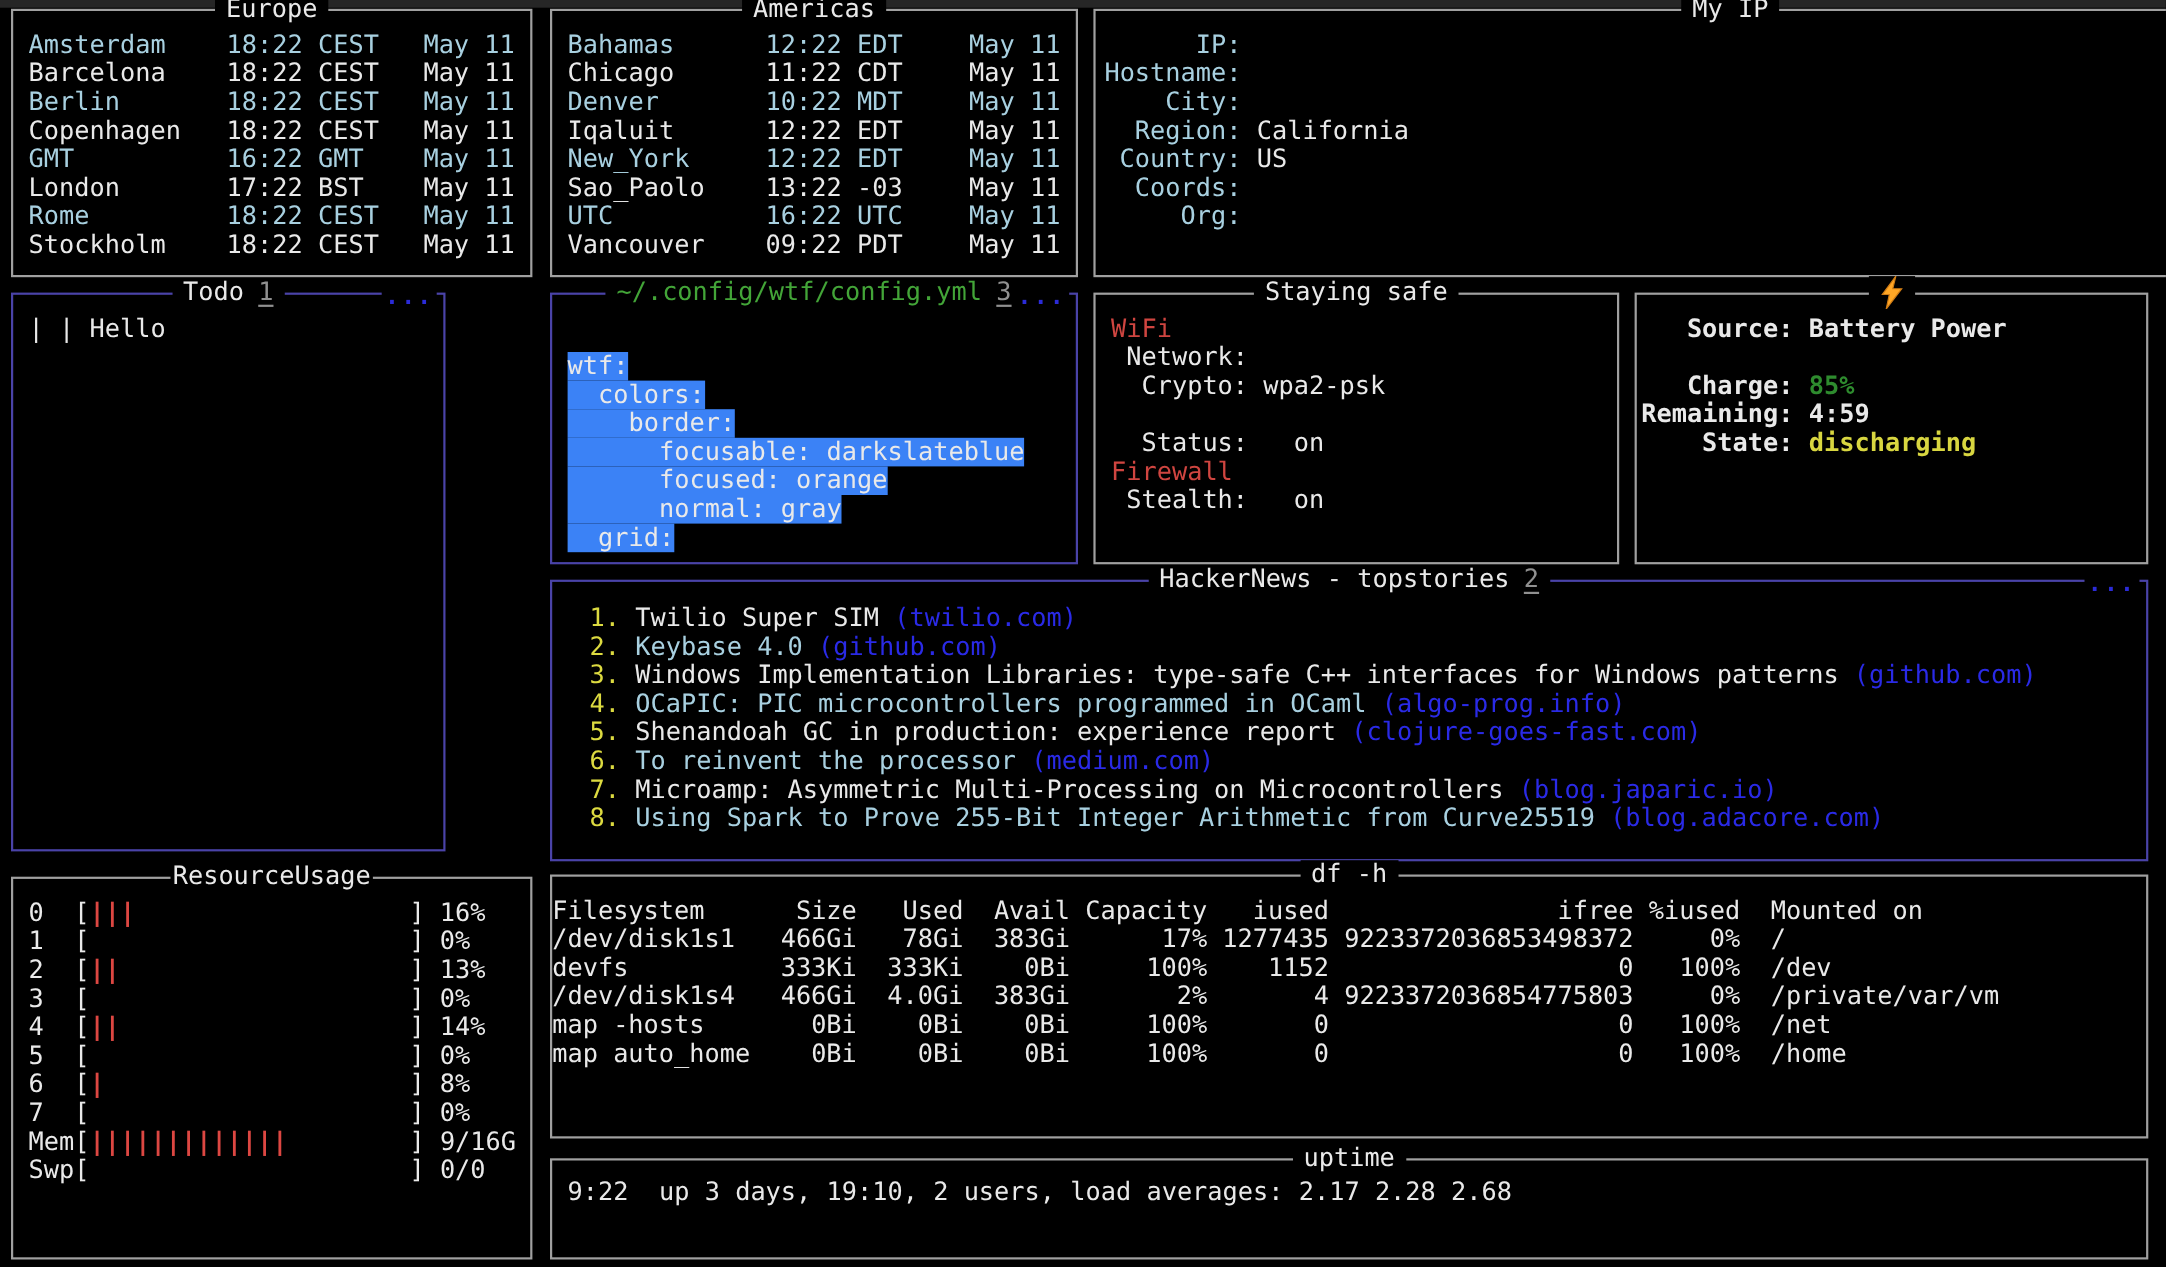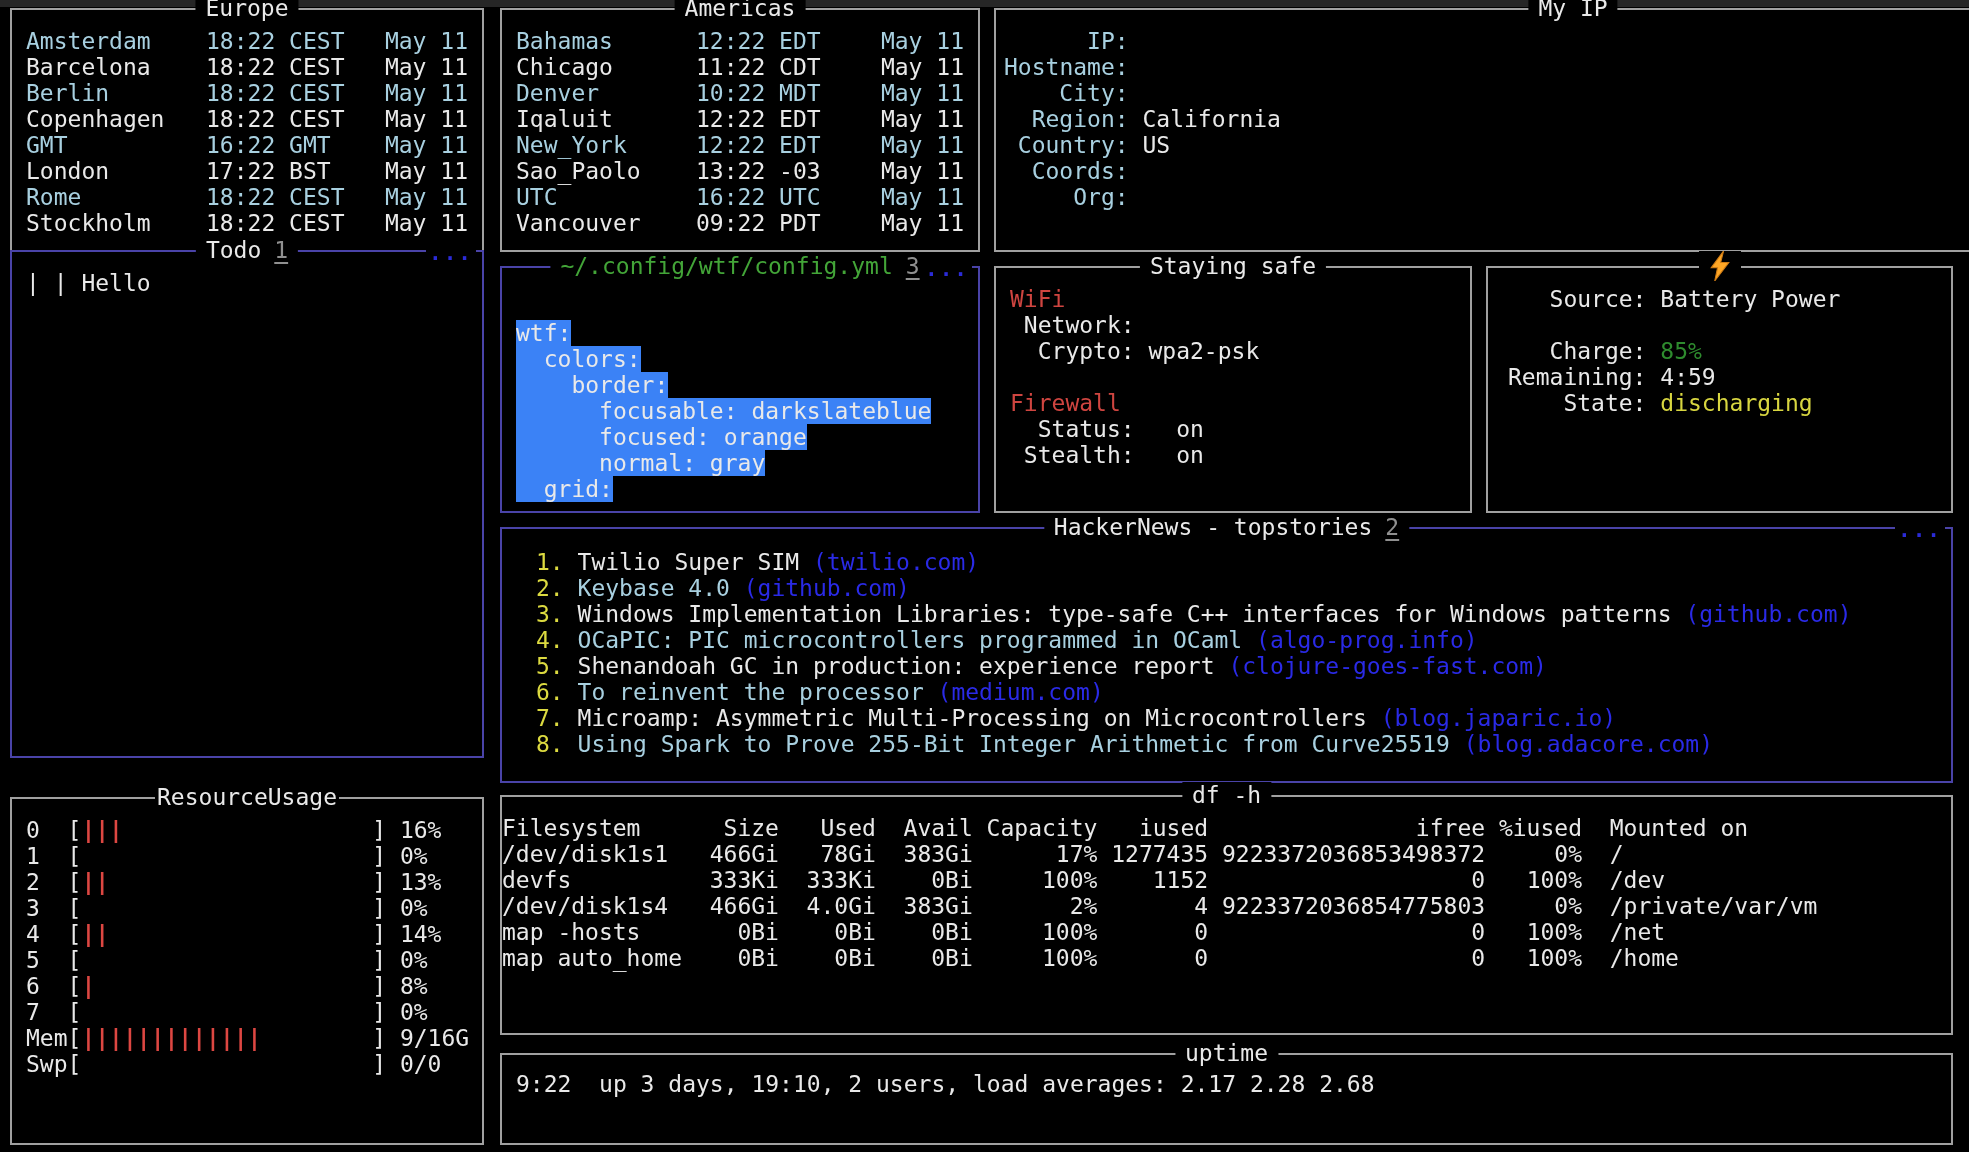--- a/index.html
+++ b/index.html
@@ -53,21 +53,21 @@
   .c-white{color:#e9e9e9;}
   .c-green{color:#2e8b2e;}
   .c-yellow{color:#d8d640;}
 
   
   .bat-title{margin:0;position:absolute;top:-17px;left:50%;transform:translateX(-50%);
     background:#000;padding:0 10px;line-height:26px;}
   .batrow{display:flex;height:26px;}
   .blabel{flex:0 0 10ch;text-align:right;}
   .batrow > span:last-child{margin-left:1ch;white-space:pre;}
-  #p-battery .pbody{padding-left:20px;}
+  #p-battery .pbody{padding-left:4px;font-weight:bold;}
 
   
   #p-hn .pbody{padding:20px 12px 0 14px;}
   .hn-row{display:flex;height:26px;white-space:pre;}
   .hn-num{flex:0 0 2ch;color:#dcda40;}
   .hn-title{margin-left:1ch;}
   .hn-row:nth-of-type(odd) .hn-title{color:#e9e9e9;}
   .hn-row:nth-of-type(even) .hn-title{color:#a8d0e0;}
   .hn-url{margin-left:1ch;color:#2a2ae6;}
 
@@ -257,21 +257,21 @@
         <span class="ipvalue"></span>
       </div>
 
       <div class="ip-row">
         <span class="iplabel">Org:</span>
         <span class="ipvalue"></span>
       </div>
     </div>
 </section>
 
-<section class="panel focusable" id="p-todo" style="left:10px;top:250px;width:474px;height:508px;">
+<section class="panel focusable" id="p-todo" style="left:10px;top:266px;width:395px;height:508px;">
   <h2 class="ptitle"><span>Todo</span><span class="tnum">1</span></h2>
   <span class="dots">...</span>
   <div class="pbody">
     <div class="todo-text">| | Hello</div>
   </div>
 </section>
 
 <section class="panel focusable" id="p-config" style="left:500px;top:266px;width:480px;height:247px;">
   <h2 class="ptitle"><span class="green">~/.config/wtf/config.yml</span><span class="tnum">3</span></h2>
   <span class="dots">...</span>
@@ -300,23 +300,23 @@
   <div class="pbody">
 
       <div class="sline"><span class="c-red">WiFi</span></div>
 
       <div class="sline"><span class="c-white"> Network:</span></div>
 
       <div class="sline"><span class="c-white">  Crypto: wpa2-psk</span></div>
 
       <div class="sline"><span class="c-white"></span></div>
 
+      <div class="sline"><span class="c-white">  Status:   on</span></div>
+
       <div class="sline"><span class="c-red">Firewall</span></div>
-
-      <div class="sline"><span class="c-white">  Status:   on</span></div>
 
       <div class="sline"><span class="c-white"> Stealth:   on</span></div>
     </div>
 </section>
 
 <section class="panel" id="p-battery" style="left:1486px;top:266px;width:467px;height:247px;">
   <h2 class="bat-title">
     <span>
       <svg width="22" height="30" viewBox="0 0 12 17">
           <polygon points="8,0 1,9.5 4.6,9.5 3,17 11,6.5 6.4,6.5" fill="#ffa726" stroke="#d07c14" stroke-width="0.6"></polygon>

